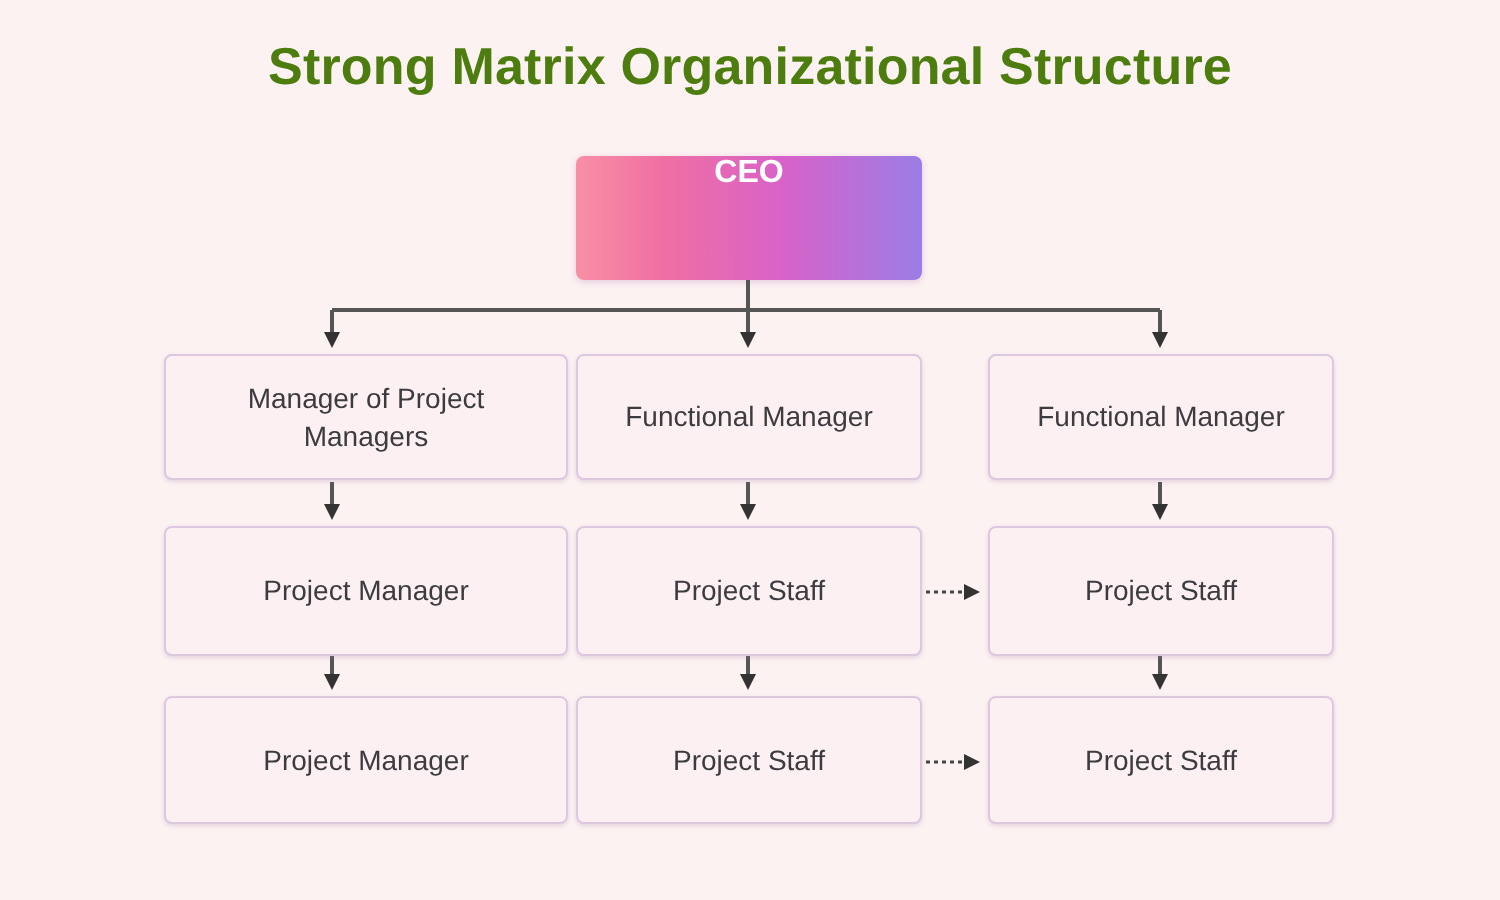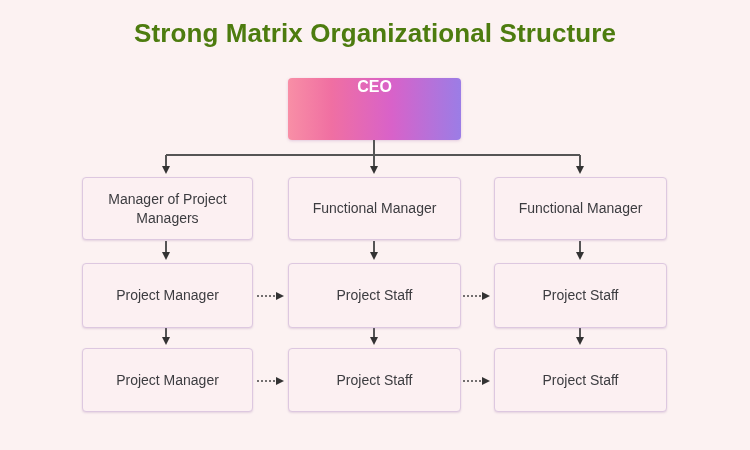--- a/index.html
+++ b/index.html
@@ -16,21 +16,21 @@
   }
   .ceo {
     position:absolute; left:288px; top:78px; width:173px; height:62px;
     border-radius:4px;
     background:linear-gradient(90deg,#f88fa6 0%,#f06fa2 25%,#d862c9 60%,#9b7de6 100%);
     display:flex; align-items:flex-start; justify-content:center;
     color:#fff; font-weight:bold; font-size:16px;
     box-shadow:0 1px 3px rgba(150,80,160,0.25);
   }
   .box {
-    position:absolute; width:171px;
+    position:absolute; width:202px;
     background:#fcf0f2;
     border:1px solid #ddc8e0;
     border-radius:4px;
     box-shadow:0 1px 2px rgba(160,120,170,0.25);
     display:flex; align-items:center; justify-content:center;
     text-align:center; color:#3c3c40; font-size:14px; line-height:19px;
     box-sizing:border-box; padding:0 8px;
   }
   svg.lines { position:absolute; left:0; top:0; }
 </style>

